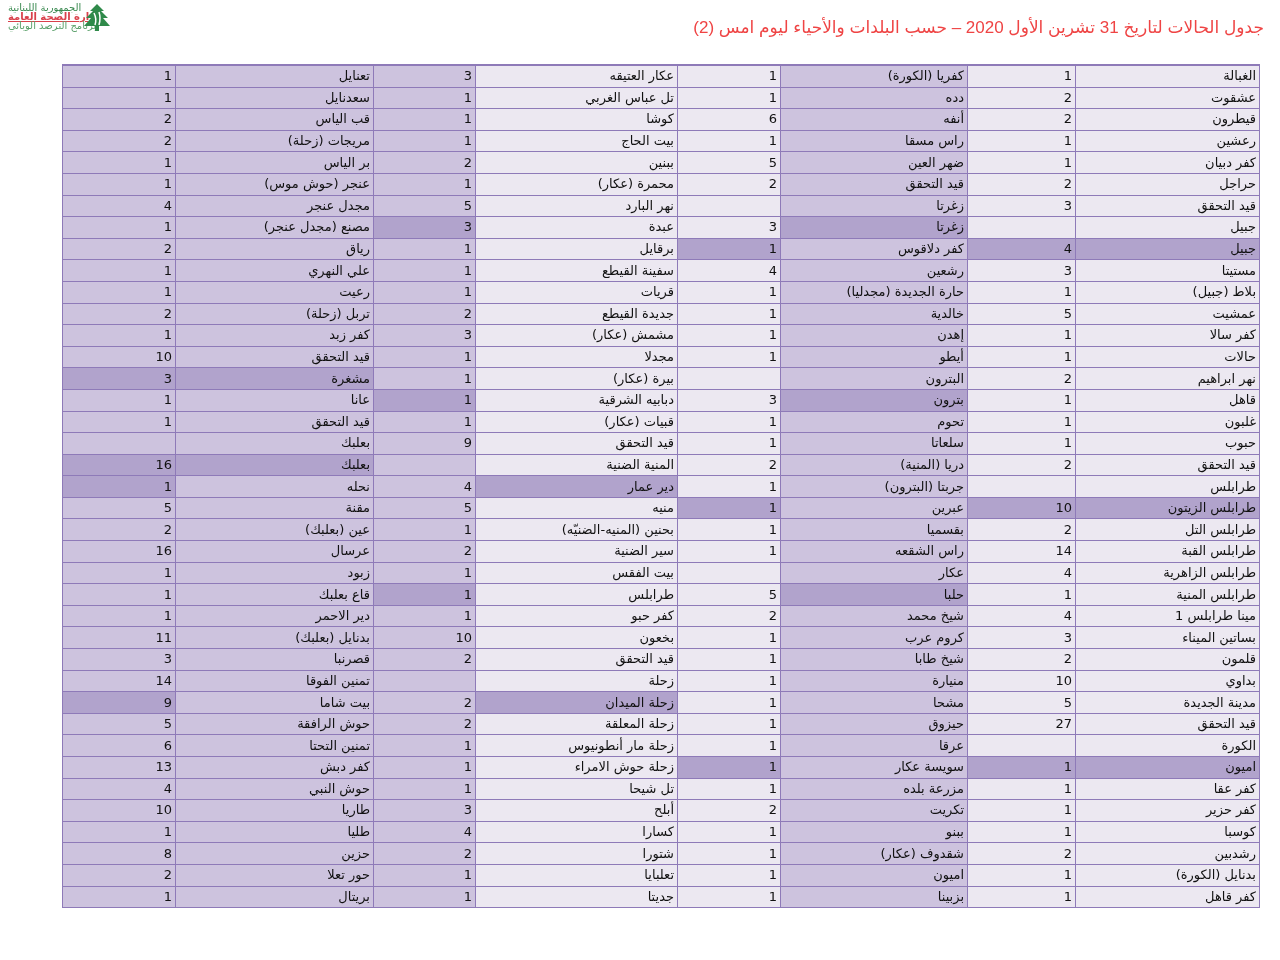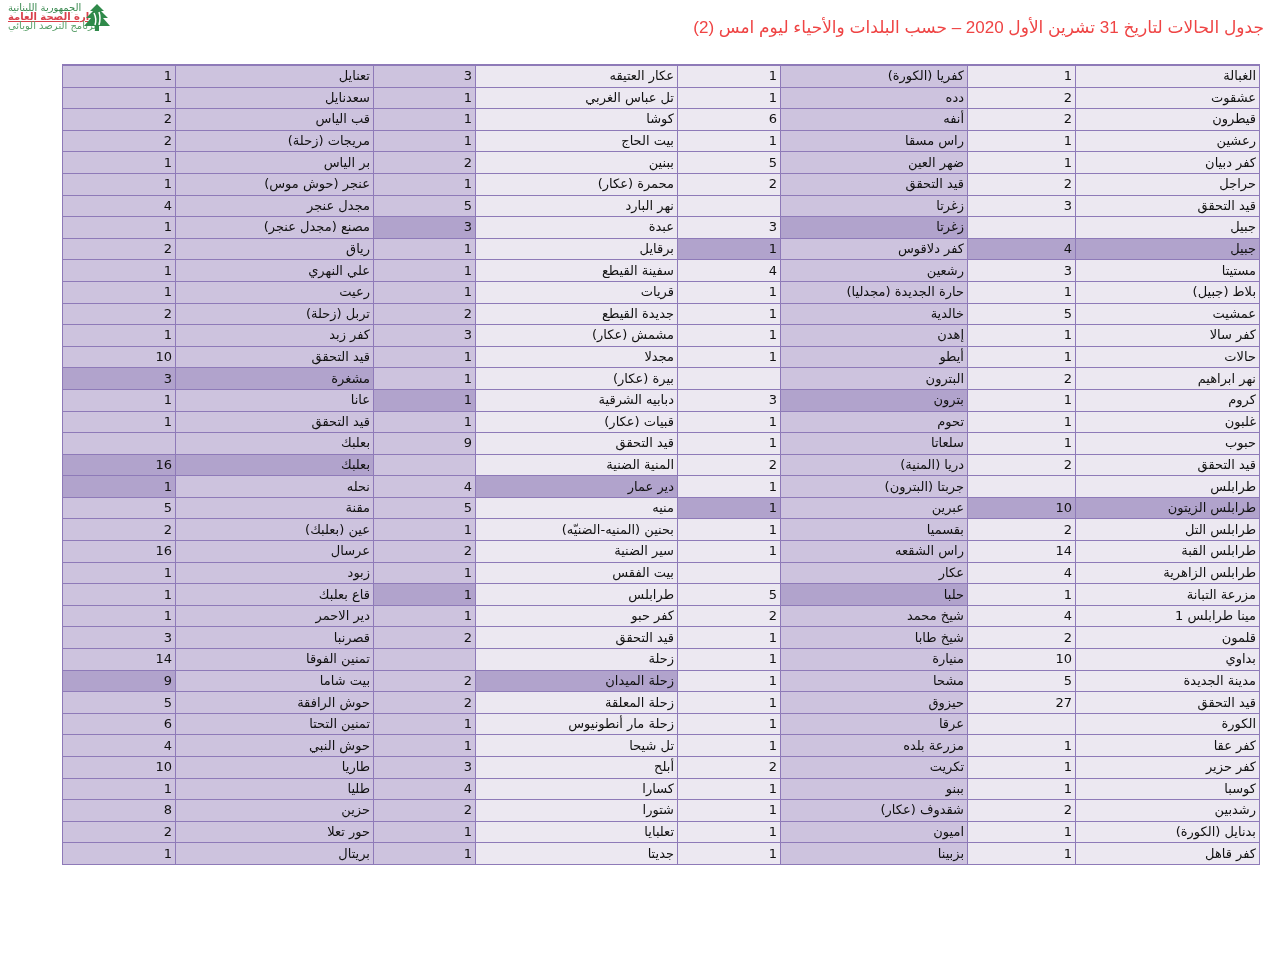--- a/index.html
+++ b/index.html
@@ -215,21 +215,21 @@
         <td class="name bg-light">نهر ابراهيم</td>
       </tr>
       <tr>
         <td class="num bg-mid">1</td>
         <td class="name bg-mid">عانا</td>
         <td class="num bg-dark">1</td>
         <td class="name bg-light">دبابيه الشرقية</td>
         <td class="num bg-light">3</td>
         <td class="name bg-dark">بترون</td>
         <td class="num bg-light">1</td>
-        <td class="name bg-light">كروم</td>
+        <td class="name bg-light">قاهل</td>
       </tr>
       <tr>
         <td class="num bg-mid">1</td>
         <td class="name bg-mid">قيد التحقق</td>
         <td class="num bg-mid">1</td>
         <td class="name bg-light">قبيات (عكار)</td>
         <td class="num bg-light">1</td>
         <td class="name bg-mid">تحوم</td>
         <td class="num bg-light">1</td>
         <td class="name bg-light">غلبون</td>
@@ -305,31 +305,41 @@
         <td class="name bg-light">طرابلس الزاهرية</td>
       </tr>
       <tr>
         <td class="num bg-mid">1</td>
         <td class="name bg-mid">قاع بعلبك</td>
         <td class="num bg-dark">1</td>
         <td class="name bg-light">طرابلس</td>
         <td class="num bg-light">5</td>
         <td class="name bg-dark">حلبا</td>
         <td class="num bg-light">1</td>
-        <td class="name bg-light">مزرعة التبانة</td>
+        <td class="name bg-light">طرابلس المنية</td>
       </tr>
       <tr>
         <td class="num bg-mid">1</td>
         <td class="name bg-mid">دير الاحمر</td>
         <td class="num bg-mid">1</td>
         <td class="name bg-light">كفر حبو</td>
         <td class="num bg-light">2</td>
         <td class="name bg-mid">شيخ محمد</td>
         <td class="num bg-light">4</td>
         <td class="name bg-light">مينا طرابلس 1</td>
+      </tr>
+      <tr>
+        <td class="num bg-mid">11</td>
+        <td class="name bg-mid">بدنايل (بعلبك)</td>
+        <td class="num bg-mid">10</td>
+        <td class="name bg-light">بخعون</td>
+        <td class="num bg-light">1</td>
+        <td class="name bg-mid">كروم عرب</td>
+        <td class="num bg-light">3</td>
+        <td class="name bg-light">بساتين الميناء</td>
       </tr>
       <tr>
         <td class="num bg-mid">3</td>
         <td class="name bg-mid">قصرنبا</td>
         <td class="num bg-mid">2</td>
         <td class="name bg-light">قيد التحقق</td>
         <td class="num bg-light">1</td>
         <td class="name bg-mid">شيخ طابا</td>
         <td class="num bg-light">2</td>
         <td class="name bg-light">قلمون</td>
@@ -368,20 +378,30 @@
         <td class="num bg-mid">6</td>
         <td class="name bg-mid">تمنين التحتا</td>
         <td class="num bg-mid">1</td>
         <td class="name bg-light">زحلة مار أنطونيوس</td>
         <td class="num bg-light">1</td>
         <td class="name bg-mid">عرقا</td>
         <td class="num bg-light"></td>
         <td class="name bg-light">الكورة</td>
       </tr>
       <tr>
+        <td class="num bg-mid">13</td>
+        <td class="name bg-mid">كفر دبش</td>
+        <td class="num bg-mid">1</td>
+        <td class="name bg-light">زحلة حوش الامراء</td>
+        <td class="num bg-dark">1</td>
+        <td class="name bg-mid">سويسة عكار</td>
+        <td class="num bg-dark">1</td>
+        <td class="name bg-dark">اميون</td>
+      </tr>
+      <tr>
         <td class="num bg-mid">4</td>
         <td class="name bg-mid">حوش النبي</td>
         <td class="num bg-mid">1</td>
         <td class="name bg-light">تل شيحا</td>
         <td class="num bg-light">1</td>
         <td class="name bg-mid">مزرعة بلده</td>
         <td class="num bg-light">1</td>
         <td class="name bg-light">كفر عقا</td>
       </tr>
       <tr>

